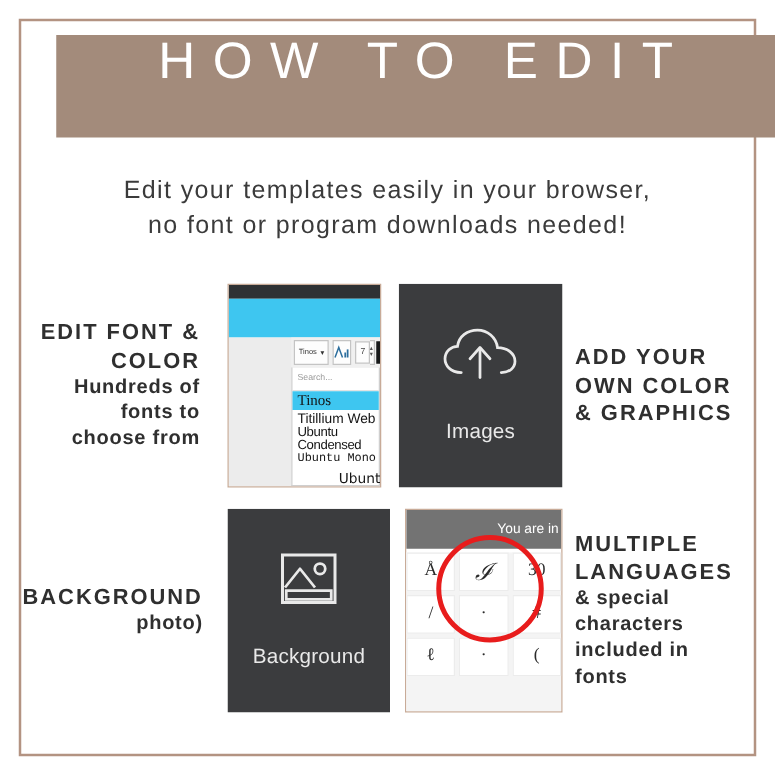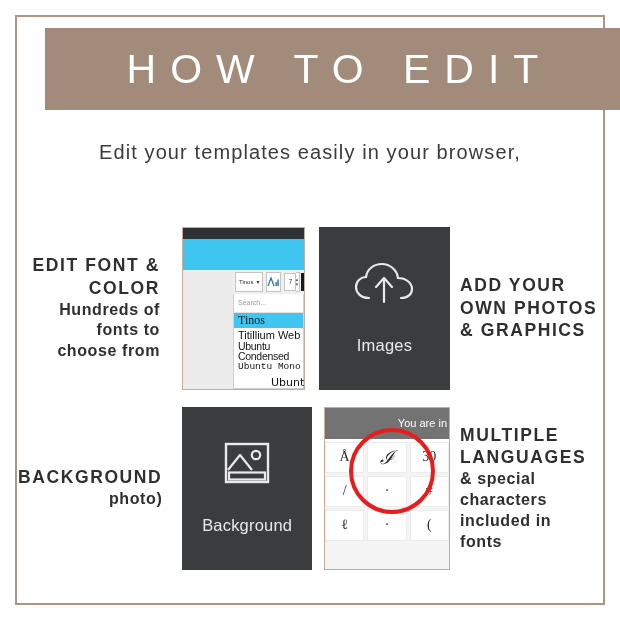--- a/index.html
+++ b/index.html
@@ -12,21 +12,21 @@
   
   #page{position:absolute;inset:0;background:#fff;}
   .frame{
     position:absolute;left:15px;top:15px;right:15px;bottom:15px;
     border:2px solid #b39382;box-sizing:border-box;pointer-events:none;
   }
 
   
   .banner{
     position:absolute;left:0;right:0;top:28px;height:82px;
-    background:#a38b7b;display:flex;align-items:center;justify-content:center;margin-left:45px;
+    background:#a38b7b;display:flex;align-items:flex-start;justify-content:center;margin-left:45px;
   }
   .banner-title{
     color:#ffffff;font-size:41px;letter-spacing:14px;
     font-weight:300;font-family:"Liberation Sans", sans-serif;
     text-indent:14px;line-height:1;
   }
 
   
   .subtitle{
     position:absolute;left:40px;right:40px;top:138px;
@@ -137,20 +137,21 @@
 <div id="page">
 
   <div class="frame"></div>
 
   <div class="banner">
     <div class="banner-title">HOW TO EDIT</div>
   </div>
 
   <div class="subtitle">
     <div>Edit your templates easily in your browser,</div>
+    <div>no font or program downloads needed!</div>
   </div>
 
   <div class="row" id="row1">
 
     <div class="cap left">
       <span class="big">EDIT FONT &amp;</span>
       <span class="big">COLOR</span>
       <span class="small">Hundreds of</span>
       <span class="small">fonts to</span>
       <span class="small">choose from</span>
@@ -201,21 +202,21 @@
           </svg>
         </span>
         <span class="tile-label">Images</span>
       </div>
     </div>
 
     <div class="spacer"></div>
 
     <div class="cap right">
       <span class="big">ADD YOUR</span>
-      <span class="big">OWN PHOTOS</span>
+      <span class="big">OWN COLOR</span>
       <span class="big">&amp; GRAPHICS</span>
     </div>
   </div>
 
   <div class="row" id="row2">
 
     <div class="cap left">
       <span class="big">BACKGROUND</span>
       <span class="small">photo)</span>
     </div>

